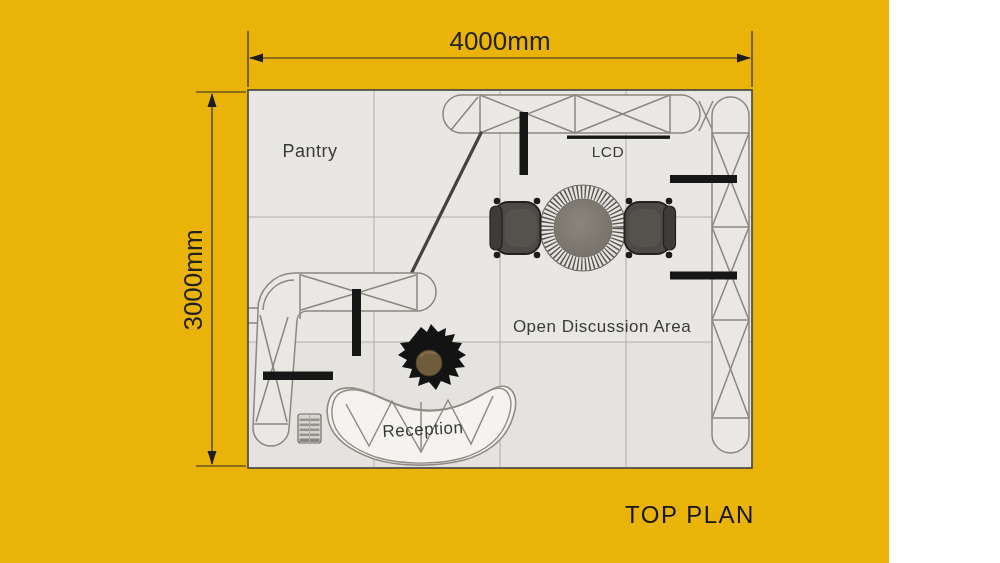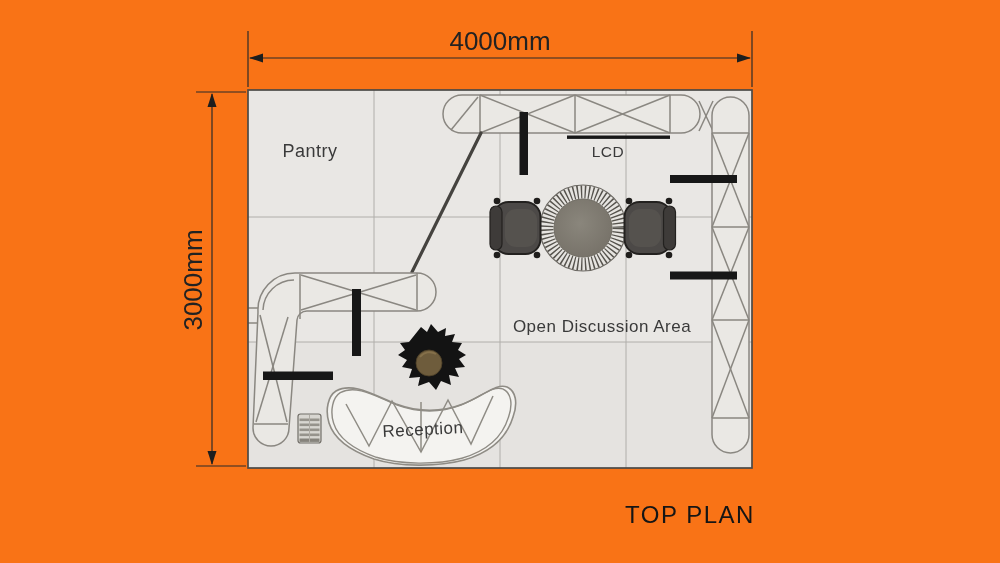--- a/index.html
+++ b/index.html
@@ -1,16 +1,16 @@
 <!DOCTYPE html>
 <html><head>
 <meta charset="utf-8">
 <style>
   html,body{margin:0;padding:0;background:#ffffff;}
-  .canvas{position:relative;width:1000px;height:563px;background:#f97316;overflow:hidden;
+  .canvas{position:relative;width:889px;height:563px;background:#eab308;overflow:hidden;
           font-family:"Liberation Sans", sans-serif;}
   svg{display:block;}
   svg text{font-family:"Liberation Sans", sans-serif;}
   .grid-line{stroke:#b0aeaa;stroke-width:1;fill:none;}
   .plan-border{fill:none;stroke:#4b4947;stroke-width:1.7;}
   .floor{fill:#e9e7e4;}
   .truss-line{stroke:#8a8781;stroke-width:1.5;fill:none;}
   .truss-fill{fill:#eae8e4;stroke:#8a8781;stroke-width:1.5;}
   .dim-line{stroke:#2a2a2a;stroke-width:1.2;fill:none;}
   .dim-arrow{fill:#1e1e1e;stroke:none;}

